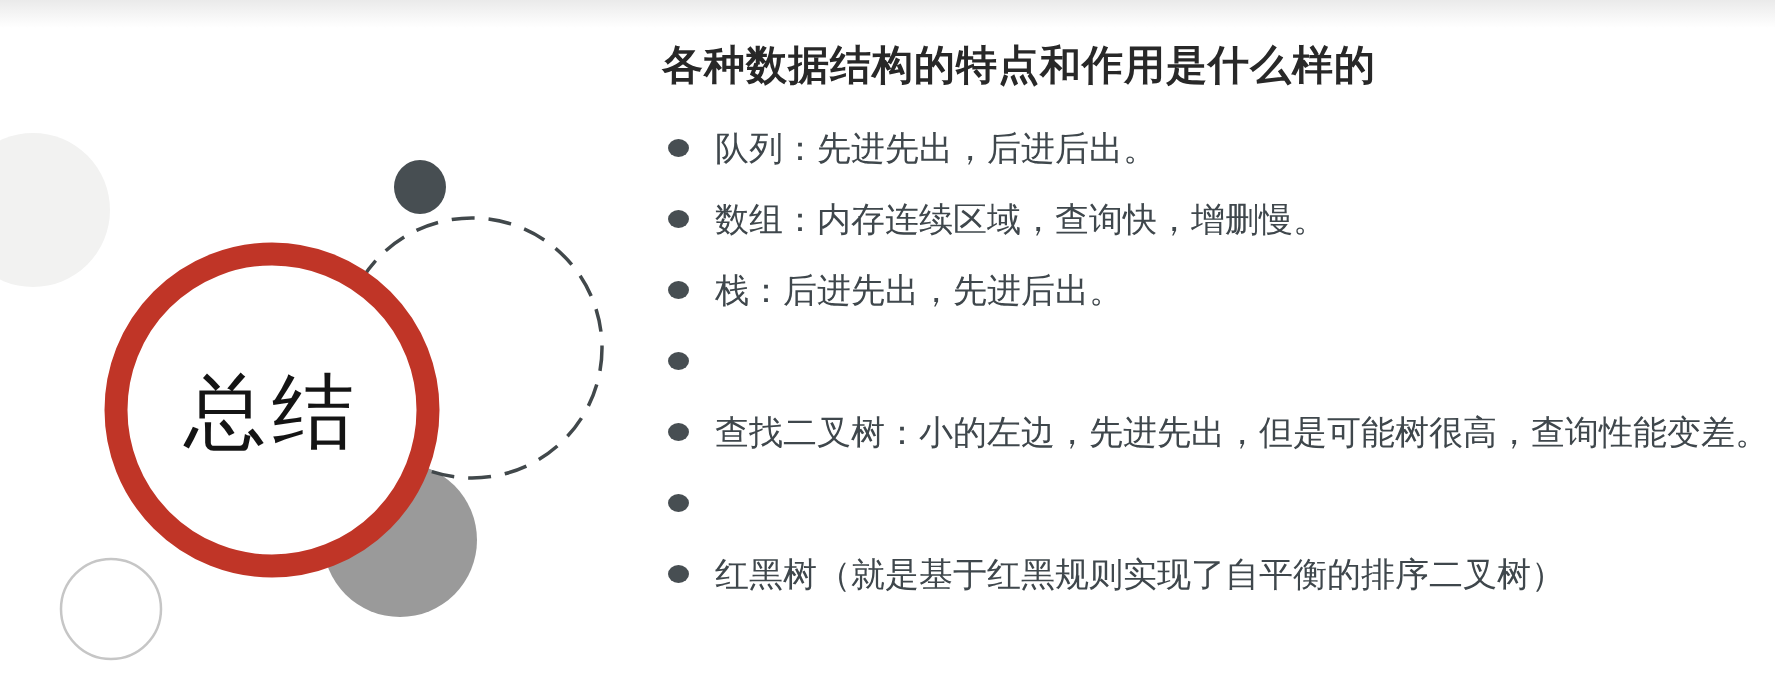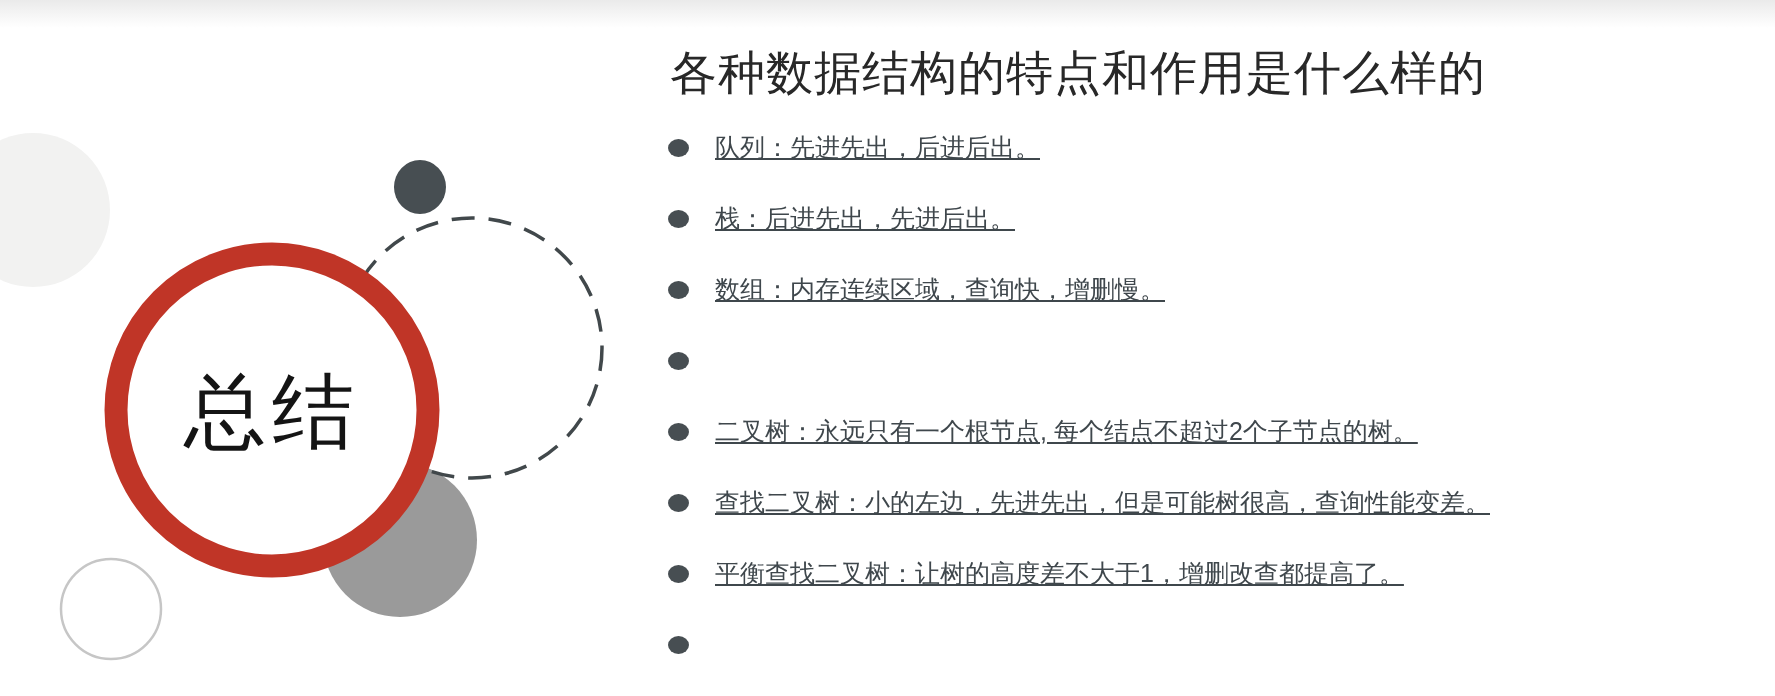--- a/index.html
+++ b/index.html
@@ -13,37 +13,37 @@
   .top-gradient{
     position:absolute;top:0;left:0;width:100%;height:28px;
     background:linear-gradient(180deg,#eaeaea 0%,#f6f6f6 55%,#ffffff 100%);
   }
   .decor-svg{position:absolute;top:0;left:0;}
   .badge-label{
     font-family:"Liberation Sans",sans-serif;
     font-weight:500;
   }
   .content-title{
-    position:absolute;left:662px;top:40px;margin:8px;
-    font-size:47px;line-height:50px;font-weight:normal;
+    position:absolute;left:662px;top:40px;margin:0;
+    font-size:41px;line-height:50px;font-weight:bold;
     letter-spacing:1px;color:#282828;white-space:nowrap;
   }
   .bullet-list{
     position:absolute;left:668px;top:112px;margin:0;padding:0;
     list-style:none;
   }
   .bullet-list li{
     display:flex;align-items:center;height:71px;
   }
   .bullet-dot{
     flex:none;width:21px;height:18px;border-radius:50%;
     background:#474e52;margin-right:26px;
   }
   .item-text{
-    font-size:25px;color:#3f474c;white-space:nowrap;line-height:1;text-decoration:underline;
+    font-size:34px;color:#3f474c;white-space:nowrap;line-height:1;
   }
 </style>
 </head>
 <body>
 
 <div class="slide">
 
   <div class="top-gradient"></div>
 
   <svg class="decor-svg" width="620" height="696" viewBox="0 0 620 696">
@@ -59,45 +59,41 @@
   <h1 class="content-title">各种数据结构的特点和作用是什么样的</h1>
 
   <ul class="bullet-list">
   <li>
     <span class="bullet-dot"></span>
     <span class="item-text">队列：先进先出，后进后出。</span>
   </li>
 
   <li>
     <span class="bullet-dot"></span>
+    <span class="item-text">数组：内存连续区域，查询快，增删慢。</span>
+  </li>
+
+  <li>
+    <span class="bullet-dot"></span>
     <span class="item-text">栈：后进先出，先进后出。</span>
   </li>
 
   <li>
     <span class="bullet-dot"></span>
-    <span class="item-text">数组：内存连续区域，查询快，增删慢。</span>
+  </li>
+
+
+  <li>
+    <span class="bullet-dot"></span>
+    <span class="item-text">查找二叉树：小的左边，先进先出，但是可能树很高，查询性能变差。</span>
   </li>
 
   <li>
     <span class="bullet-dot"></span>
   </li>
 
   <li>
     <span class="bullet-dot"></span>
-    <span class="item-text">二叉树：永远只有一个根节点, 每个结点不超过2个子节点的树。</span>
-  </li>
-
-  <li>
-    <span class="bullet-dot"></span>
-    <span class="item-text">查找二叉树：小的左边，先进先出，但是可能树很高，查询性能变差。</span>
-  </li>
-
-  <li>
-    <span class="bullet-dot"></span>
-    <span class="item-text">平衡查找二叉树：让树的高度差不大于1，增删改查都提高了。</span>
-  </li>
-
-  <li>
-    <span class="bullet-dot"></span>
+    <span class="item-text">红黑树（就是基于红黑规则实现了自平衡的排序二叉树）</span>
   </li>
 </ul>
 
 </div>
 
 </body></html>

